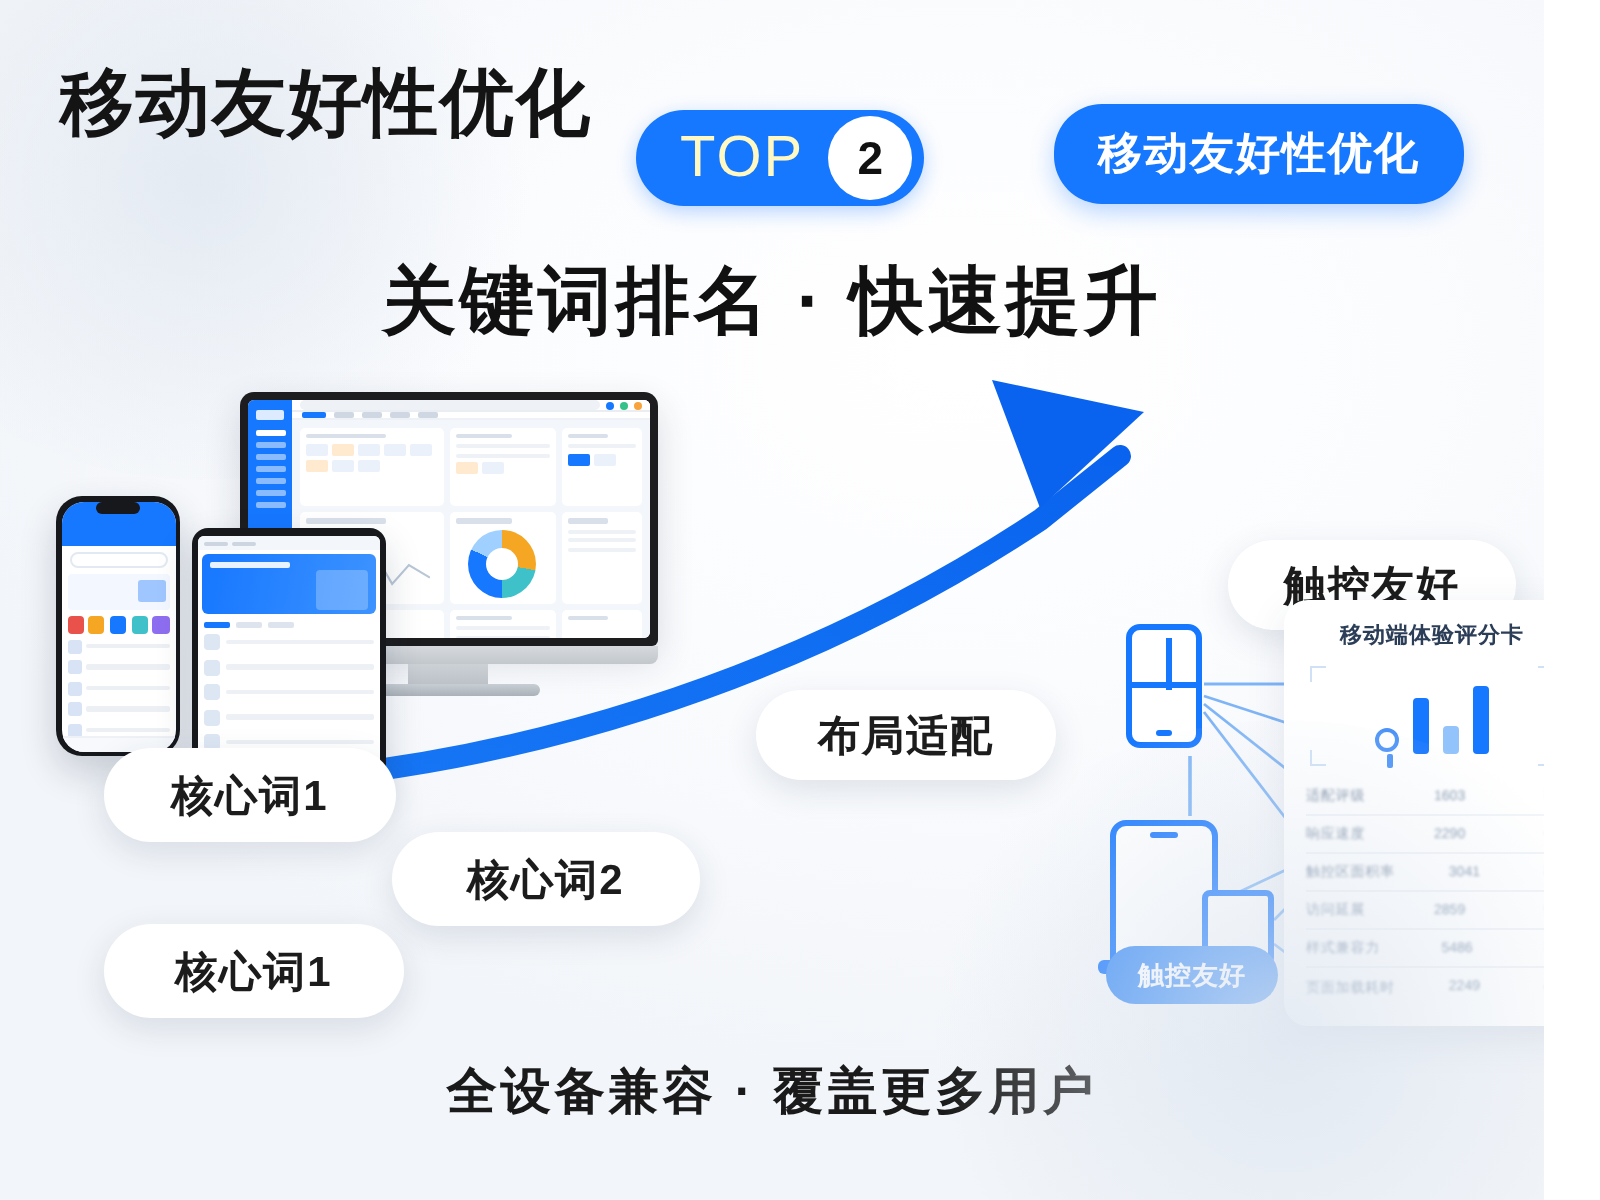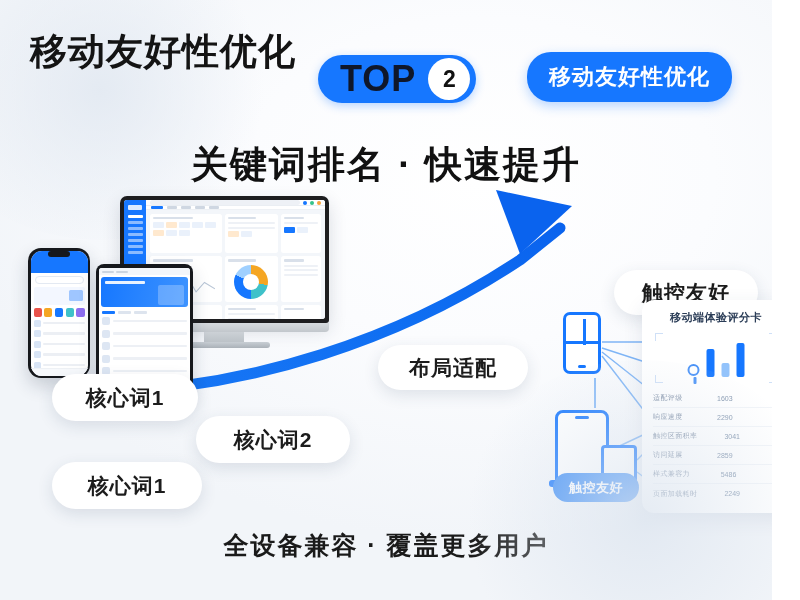--- a/index.html
+++ b/index.html
@@ -39,39 +39,39 @@
   }
   .top-badge {
     position:absolute; left:318px; top:55px;
     display:flex; align-items:center;
     height:48px; padding:0 6px 0 0;
     background:#1677ff;
     border-radius:26px;
     box-shadow:0 3px 10px rgba(22,119,255,.30);
   }
   .top-badge .tb-label {
-    color:#0f172a; font-size:36px; font-weight:bold;
+    color:#fef9c3; font-size:29px; font-weight:normal;
     letter-spacing:1px; padding:0 12px 0 22px; line-height:1;
   }
   .top-badge .tb-num {
     width:42px; height:42px; border-radius:50%;
     background:#ffffff; color:#111111;
     font-size:23px; font-weight:bold;
     display:flex; align-items:center; justify-content:center;
   }
   .tag-pill {
     position:absolute; right:40px; top:52px;
     background:#1677ff; color:#ffffff;
     font-size:22px; font-weight:bold; letter-spacing:1px;
     padding:10px 22px; border-radius:24px;
     box-shadow:0 4px 12px rgba(22,119,255,.30);
     white-space:nowrap;
   }
   .subhead {
-    position:absolute; left:0; right:0; top:140px;
+    position:absolute; left:0; right:0; top:126px;
     text-align:center;
     font-size:37px; font-weight:bold; color:#111111;
     letter-spacing:2px;
   }
   .footline {
     position:absolute; left:0; right:0; bottom:38px;
     text-align:center;
     font-size:25px; font-weight:bold; color:#1a1a1a;
     letter-spacing:2px;
   }

